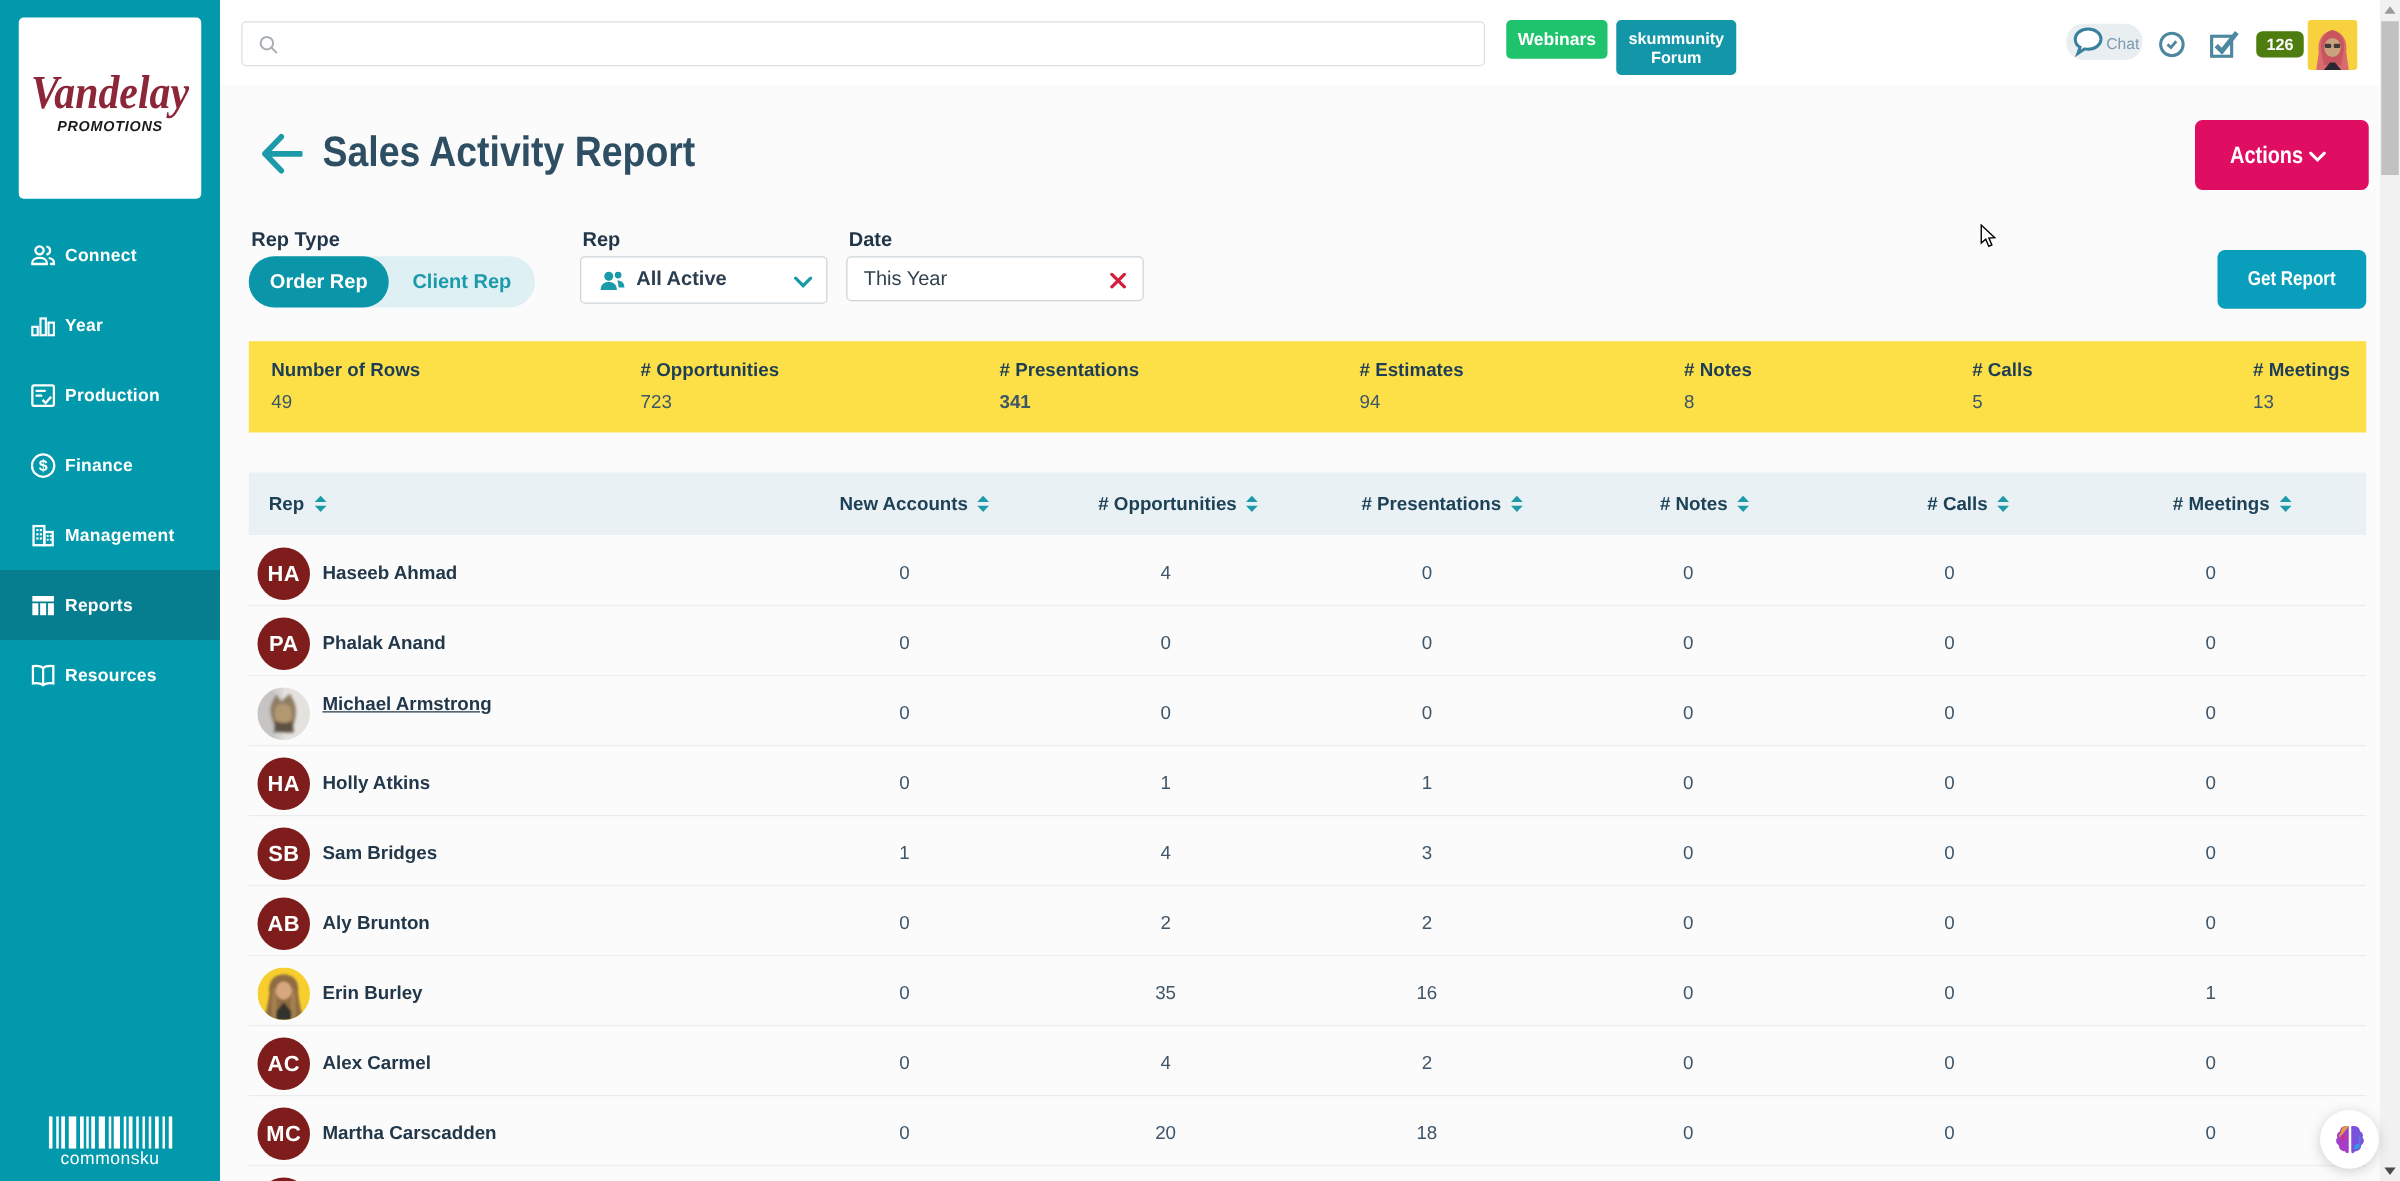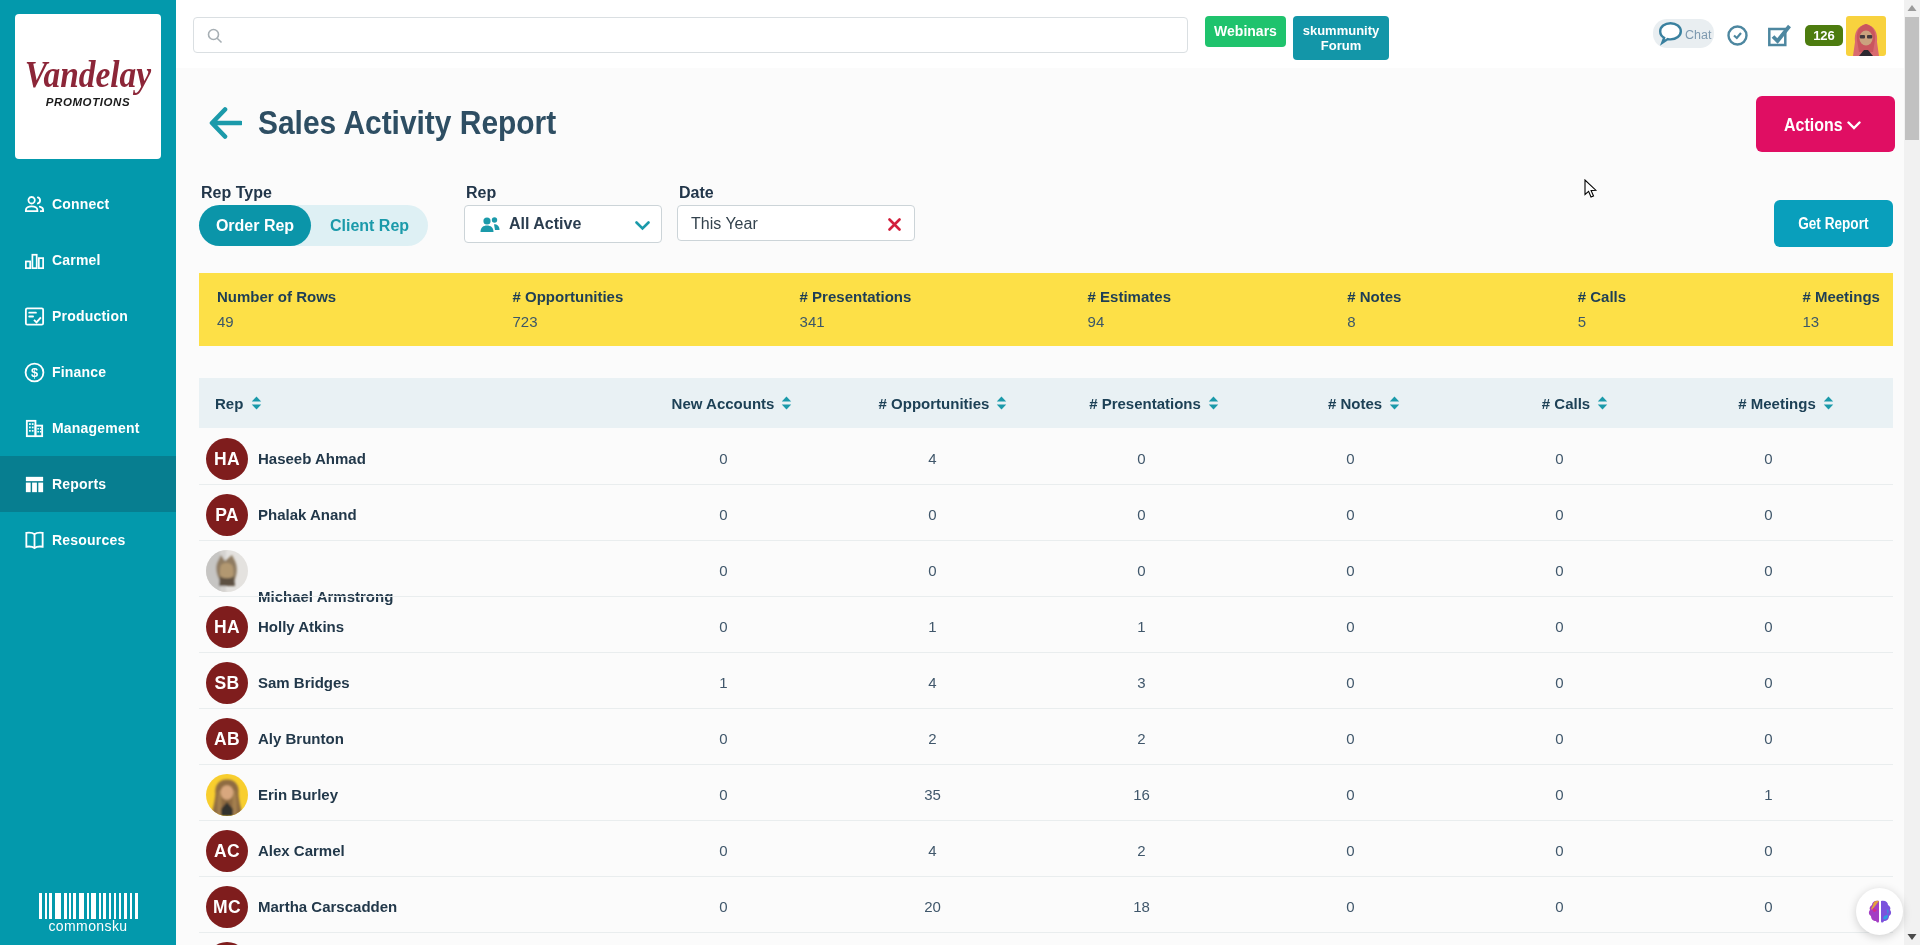--- a/index.html
+++ b/index.html
@@ -41,21 +41,21 @@
           <path d="M9 11 a3.4 3.4 0 1 0 -0.01 0 M3 19 v-1.2 c0-2.4 2.7-3.9 6-3.9 s6 1.5 6 3.9 V19 Z M15.5 4.6 a3.3 3.3 0 0 1 0 6.3 M17.5 14.2 c2.1 0.5 3.5 1.7 3.5 3.6 V19 h-2.5" fill="none" stroke="#fff" stroke-width="1.9" stroke-linecap="round"></path>
         </svg></span>
       <span class="lb">Connect</span>
     </div>
     <div class="nav" style="top:232px;">
       <span class="ic"><svg width="23" height="23" viewBox="0 0 24 24">
           <rect x="3" y="13" width="4.5" height="7" fill="none" stroke="#fff" stroke-width="1.8"></rect>
           <rect x="9.8" y="6" width="4.5" height="14" fill="none" stroke="#fff" stroke-width="1.8"></rect>
           <rect x="16.5" y="9.5" width="4.5" height="10.5" fill="none" stroke="#fff" stroke-width="1.8"></rect>
         </svg></span>
-      <span class="lb">Carmel</span>
+      <span class="lb">Year</span>
     </div>
     <div class="nav" style="top:288px;">
       <span class="ic"><svg width="23" height="23" viewBox="0 0 24 24">
           <rect x="3" y="3.5" width="18" height="17" rx="1.5" fill="none" stroke="#fff" stroke-width="1.9"></rect>
           <path d="M6.5 8 h7 M6.5 12 h4" stroke="#fff" stroke-width="1.9" stroke-linecap="round"></path>
           <path d="M11.5 15.5 l2.6 2.6 l4.6 -5.2" fill="none" stroke="#fff" stroke-width="2"></path>
         </svg></span>
       <span class="lb">Production</span>
     </div>
     <div class="nav" style="top:344px;">
@@ -211,21 +211,21 @@
     <div>
         <div class="statlb">Number of Rows</div>
         <div class="statval" style="margin-top:8px;">49</div>
       </div>
     <div>
         <div class="statlb"># Opportunities</div>
         <div class="statval" style="margin-top:8px;">723</div>
       </div>
     <div>
         <div class="statlb"># Presentations</div>
-        <div class="statval" style="margin-top:8px;">341</div>
+        <div class="statval" style="margin-top:8px;font-weight:bold;">341</div>
       </div>
     <div>
         <div class="statlb"># Estimates</div>
         <div class="statval" style="margin-top:8px;">94</div>
       </div>
     <div>
         <div class="statlb"># Notes</div>
         <div class="statval" style="margin-top:8px;">8</div>
       </div>
     <div>
@@ -303,21 +303,21 @@
           <g filter="url(#bl1)">
             <rect x="-2" y="-2" width="16" height="46" fill="#c6c5c3"></rect>
             <rect x="14" y="-2" width="6" height="46" fill="#d5d3d0"></rect>
             <path d="M12 11 L15 5 L19 11 L26 5 L29 11 C32 17 31 26 28 31 L14 31 C10 24 9 16 12 11 Z" fill="#8f7c62"></path>
             <path d="M15 15 C13 20 14 27 16 31 L26 31 C28 25 28 18 26 15 C22 12 19 12 15 15 Z" fill="#b29871"></path>
             <path d="M14 26 C17 29 25 29 28 26 L29 36 L13 36 Z" fill="#5d5143"></path>
           </g>
         </g>
       </svg>
     </div>
-    <div class="row-name" style="top:588px;">Michael Armstrong</div>
+    <div class="row-name" style="top:555px;text-decoration:underline;">Michael Armstrong</div>
     <div class="num" style="left:619px; top:562px;">0</div>
     <div class="num" style="left:828px; top:562px;">0</div>
     <div class="num" style="left:1037px; top:562px;">0</div>
     <div class="num" style="left:1246px; top:562px;">0</div>
     <div class="num" style="left:1455px; top:562px;">0</div>
     <div class="num" style="left:1664px; top:562px;">0</div>
     <div class="sep" style="top:595.5px;"></div>
     <div class="avatar" style="top:605.5px;">HA</div>
     <div class="row-name" style="top:617.5px;">Holly Atkins</div>
     <div class="num" style="left:619px; top:618px;">0</div>

